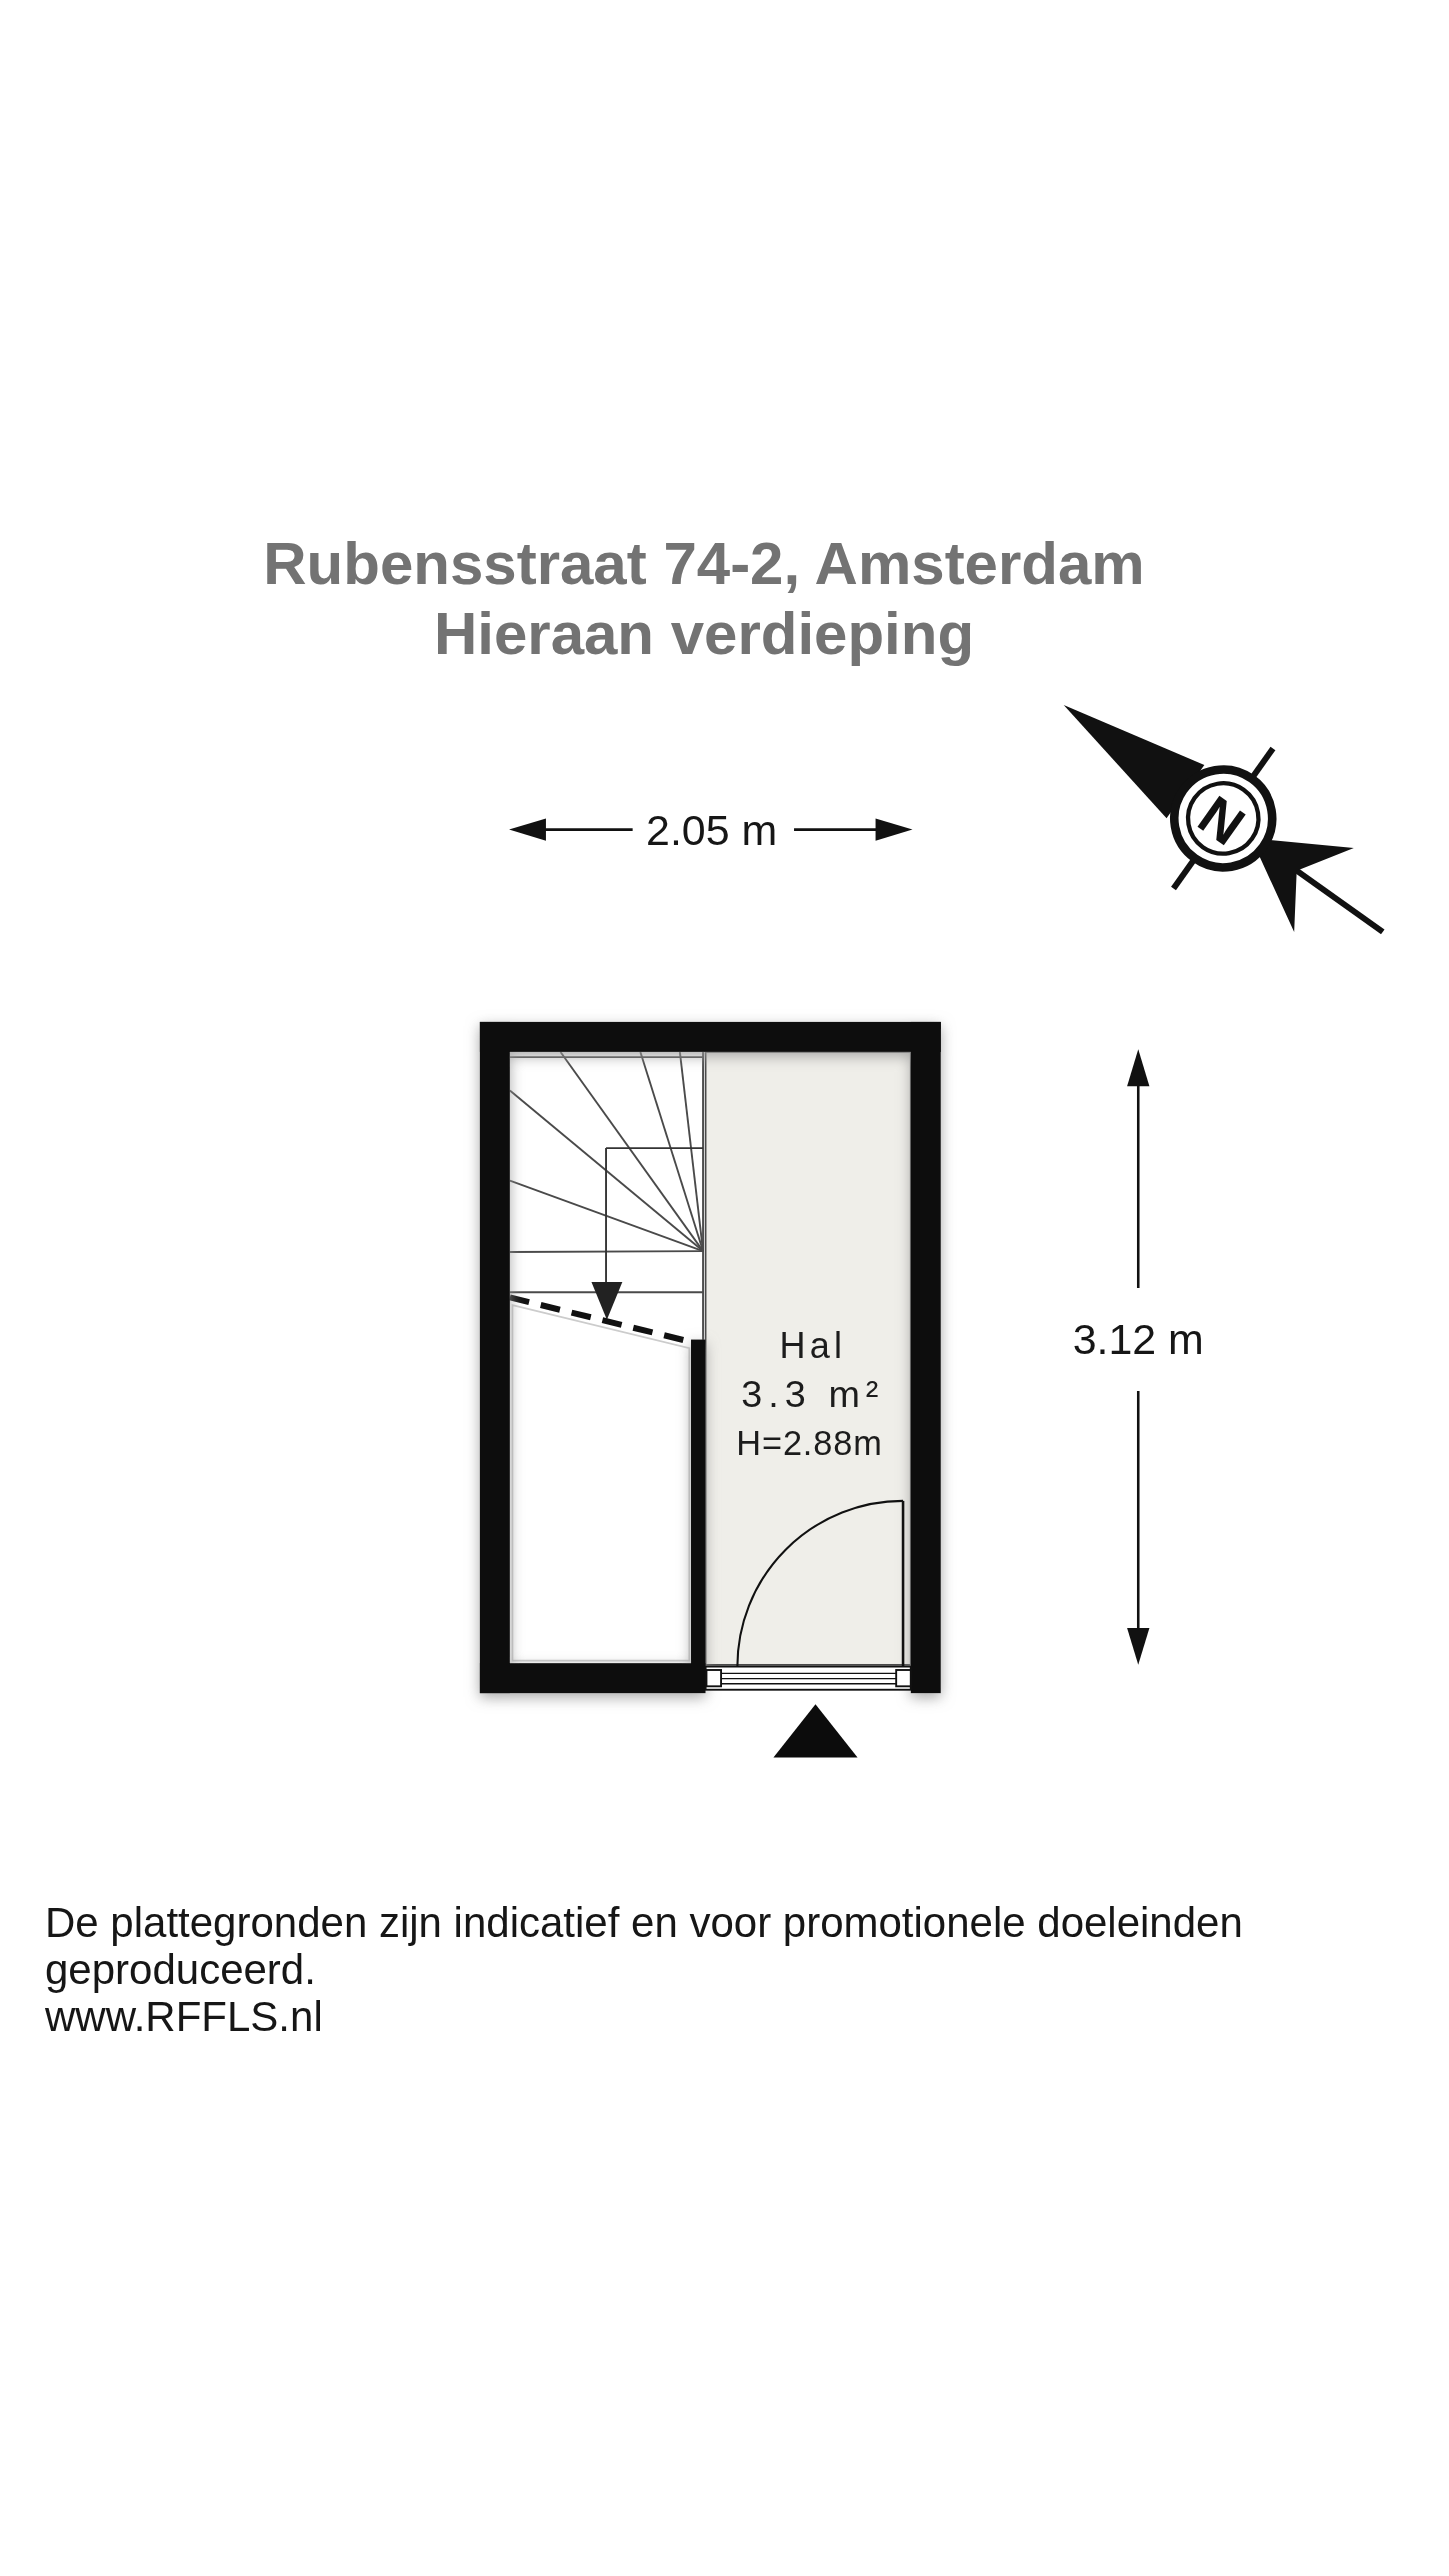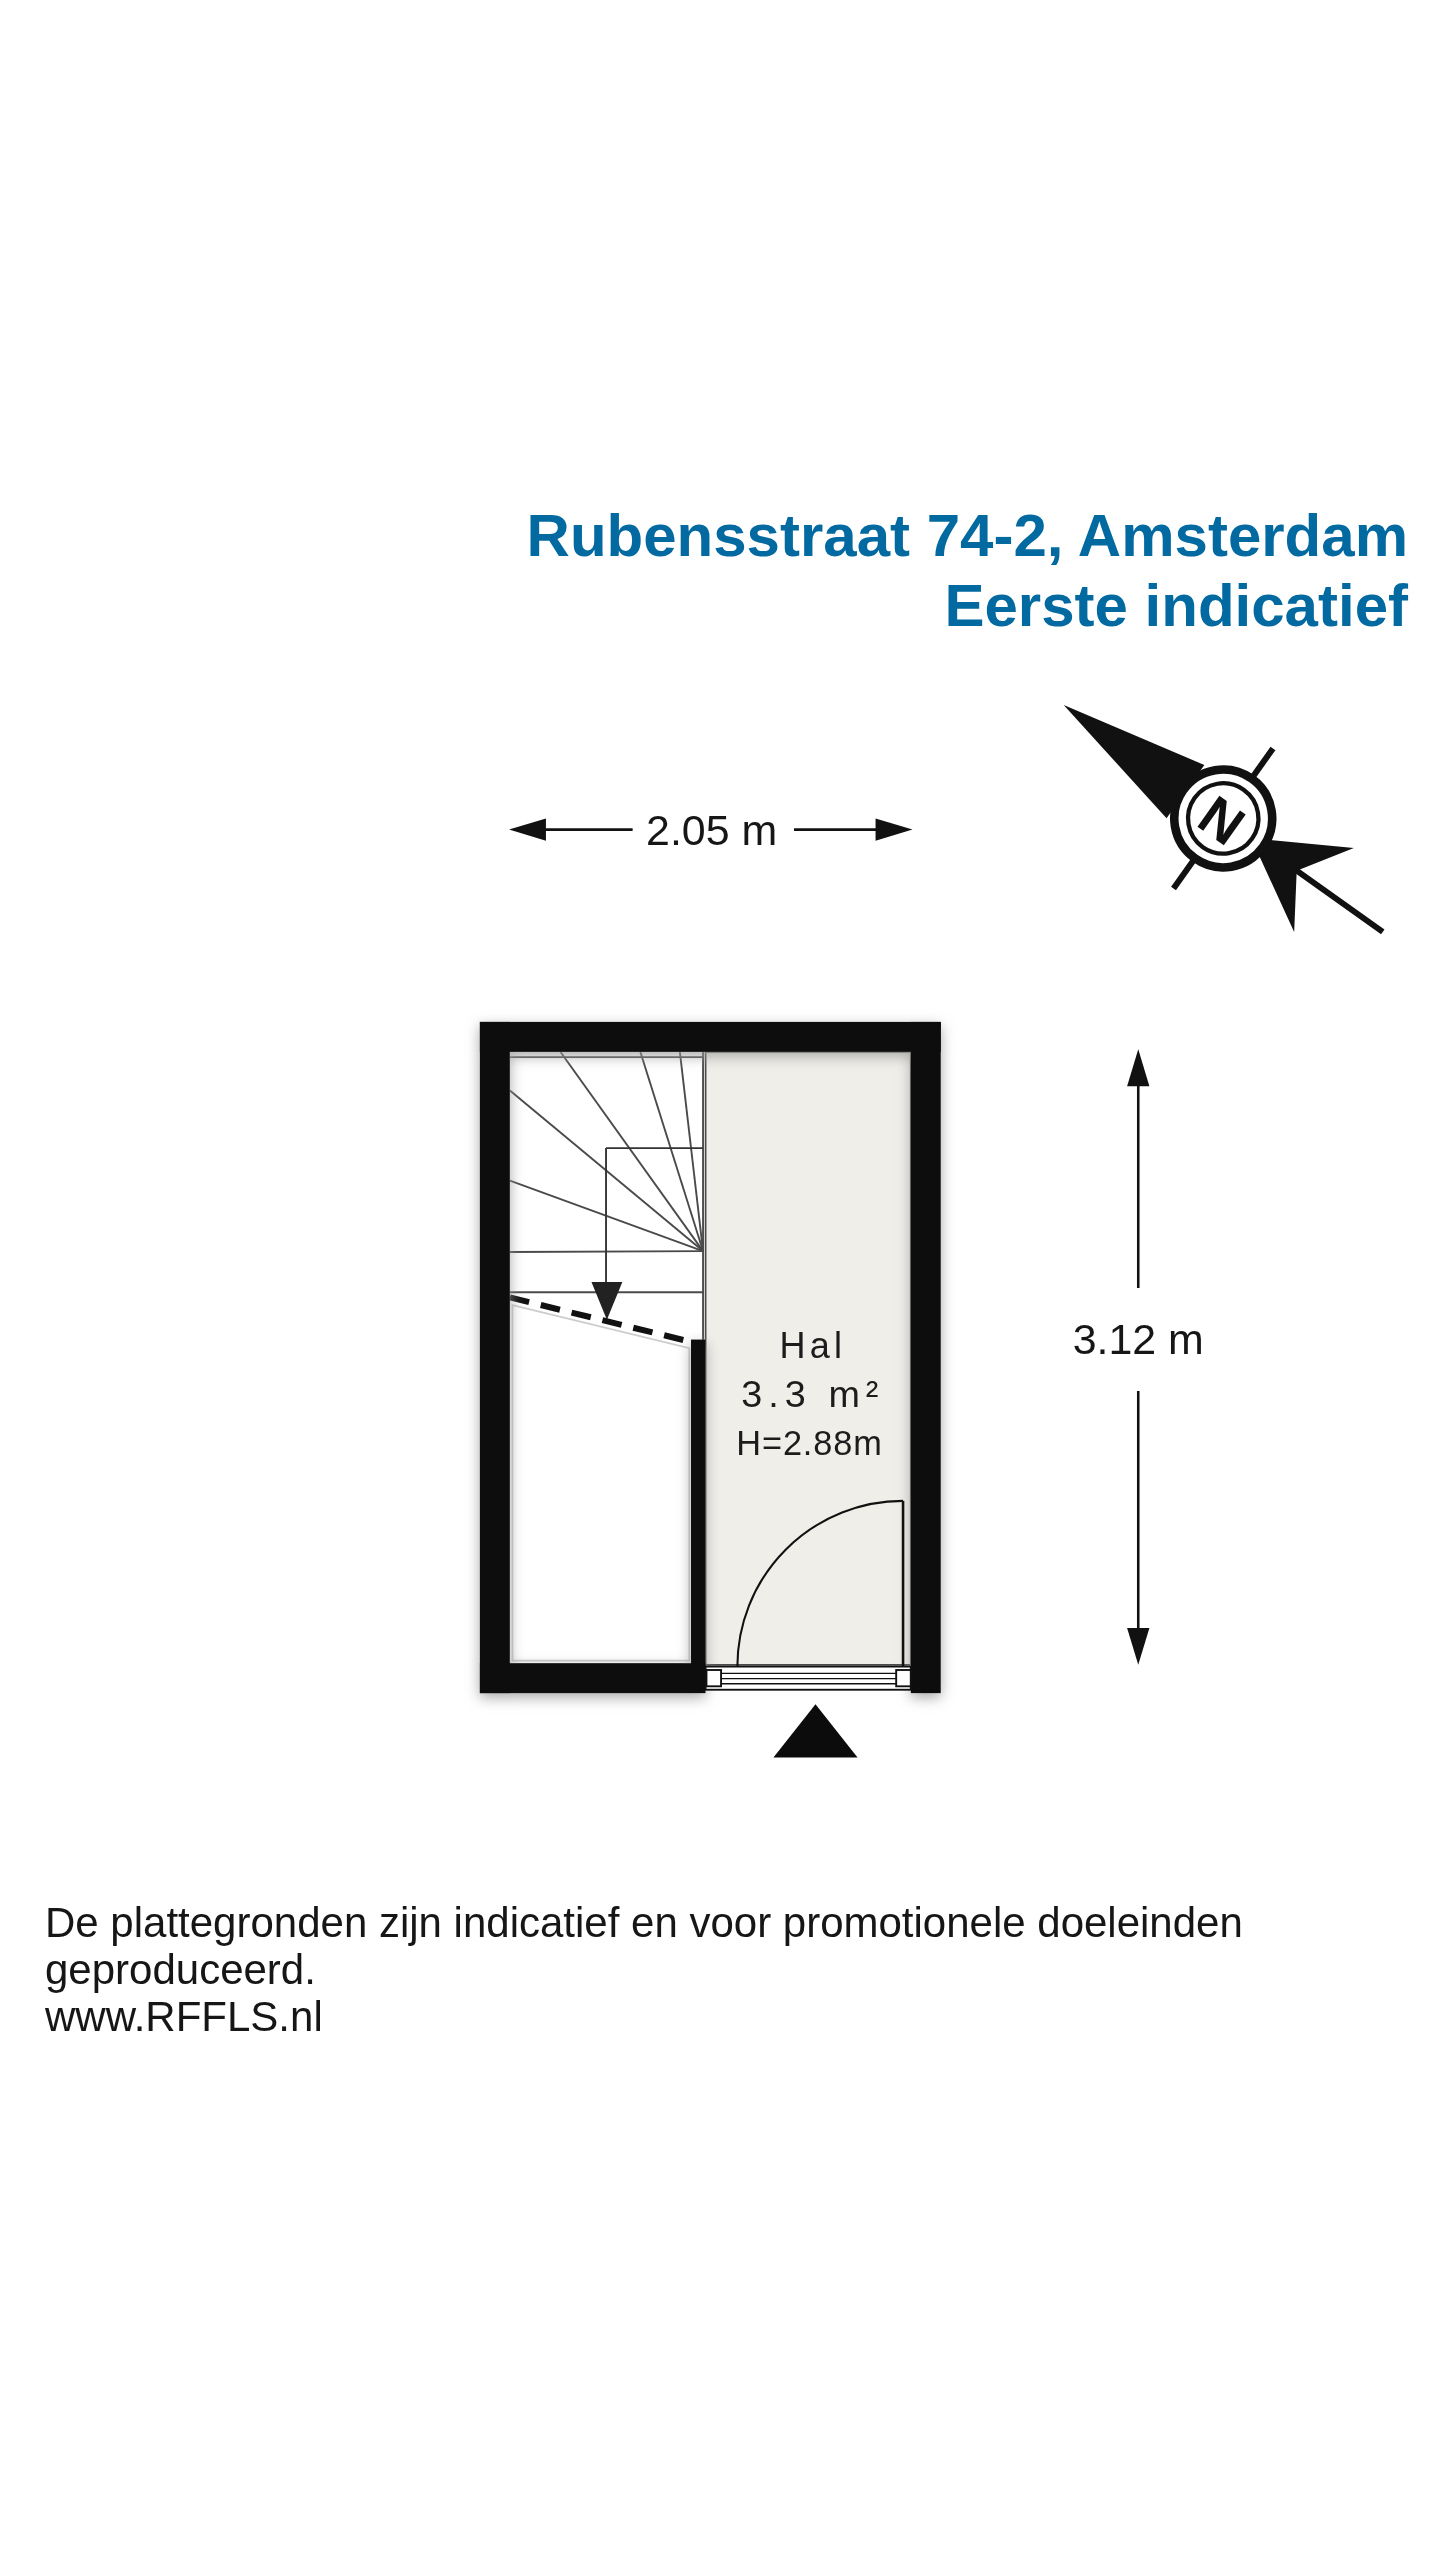--- a/index.html
+++ b/index.html
@@ -1,38 +1,38 @@
 <!DOCTYPE html>
 <html style="font-size:13.7px"><head>
 <meta charset="utf-8">
 <style>
   html,body{margin:0;padding:0;background:#ffffff;}
   body{
     width:1449px;height:2576px;position:relative;overflow:hidden;
     font-family:"Liberation Sans", sans-serif;color:#1a1a1a;
   }
   .title-block{
-    position:absolute;left:0;top:501px;width:1408px;
-    text-align:right;font-weight:bold;font-size:60px;line-height:70px;
-    color:#0369a1;letter-spacing:0px;
+    position:absolute;left:0;top:529px;width:1408px;
+    text-align:center;font-weight:bold;font-size:60px;line-height:70px;
+    color:#737373;letter-spacing:0px;
   }
   .footer-block{
     position:absolute;left:0;top:1899px;width:1429px;
     text-align:left;font-weight:normal;font-size:42px;line-height:47px;
     color:#161616;
     margin-left:45px;
   }
   .plan-svg{position:absolute;left:0;top:0;}
 </style>
 </head>
 <body>
 
 <div class="title-block">
   <div>Rubensstraat 74-2, Amsterdam</div>
-  <div>Eerste indicatief</div>
+  <div>Hieraan verdieping</div>
 </div>
 
 <svg class="plan-svg" width="1449" height="2576" viewBox="0 0 1688 3000">
   <defs>
     <filter id="wallshadow" x="-20%" y="-20%" width="140%" height="140%">
       <feDropShadow dx="0" dy="5" stdDeviation="8" flood-color="#9a9a9a" flood-opacity="0.85"></feDropShadow>
     </filter>
   </defs>
 
   <g stroke="#111" fill="#111">

